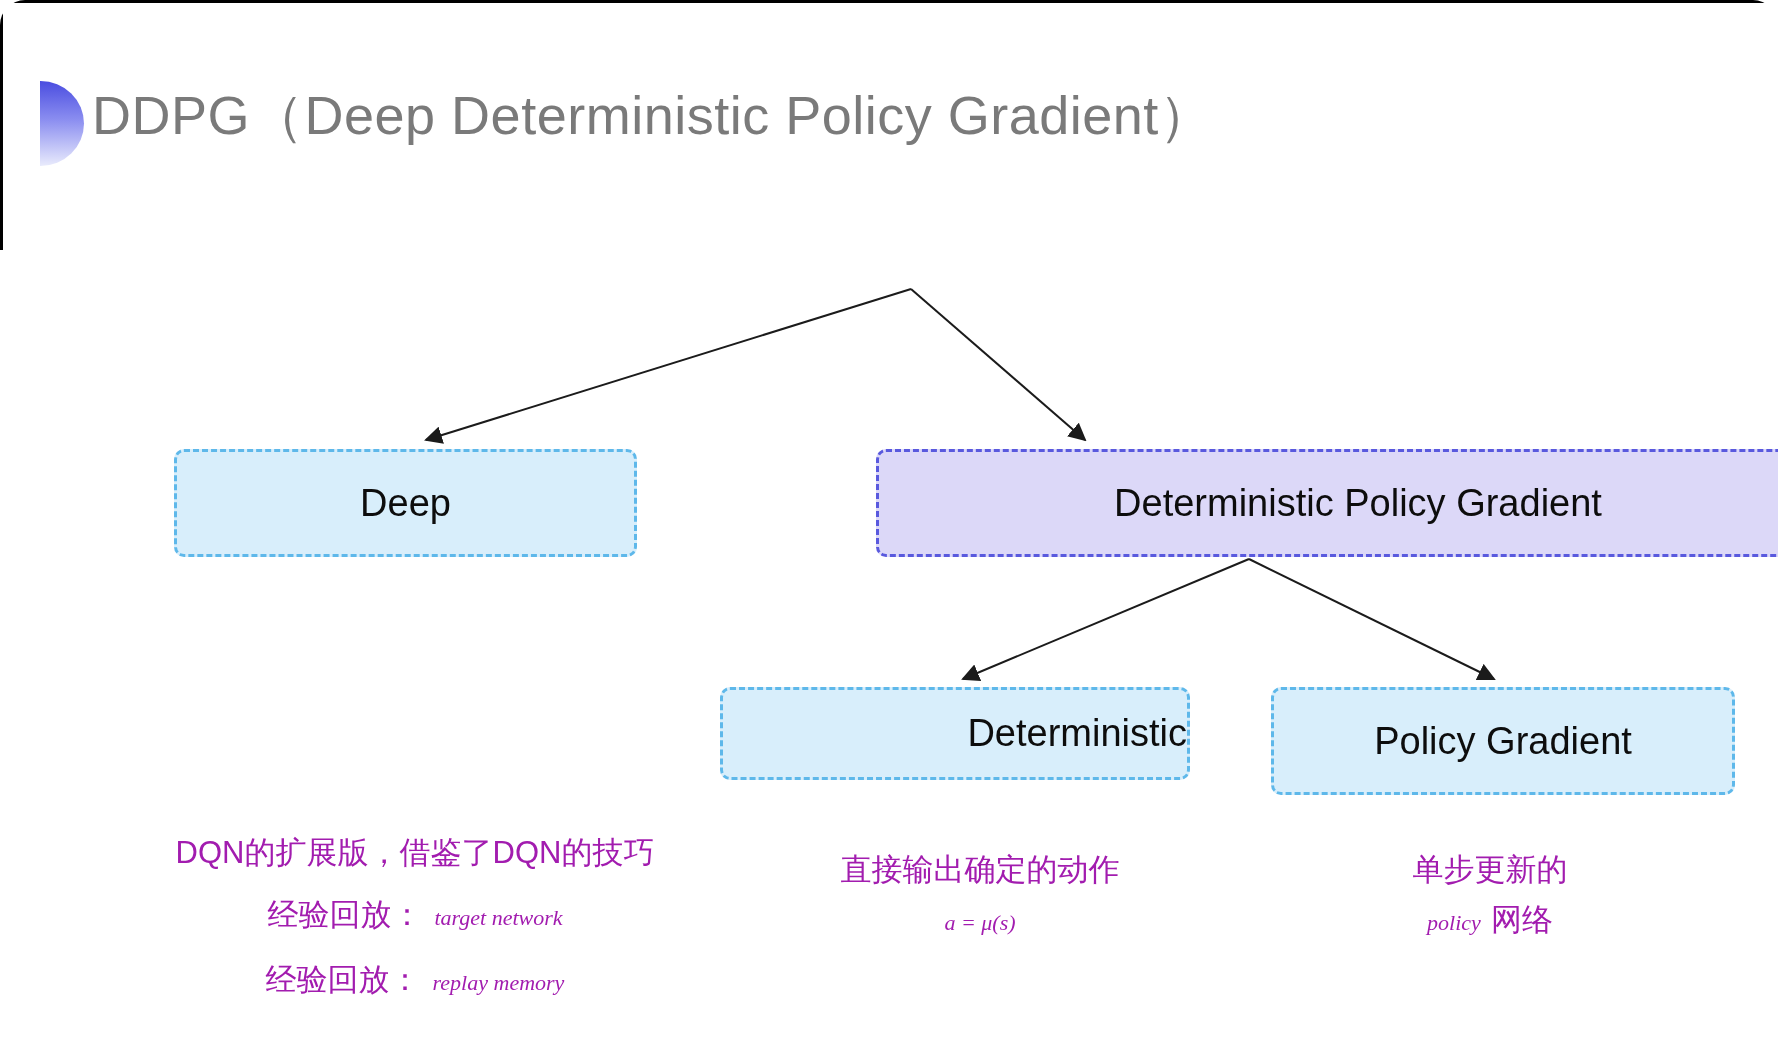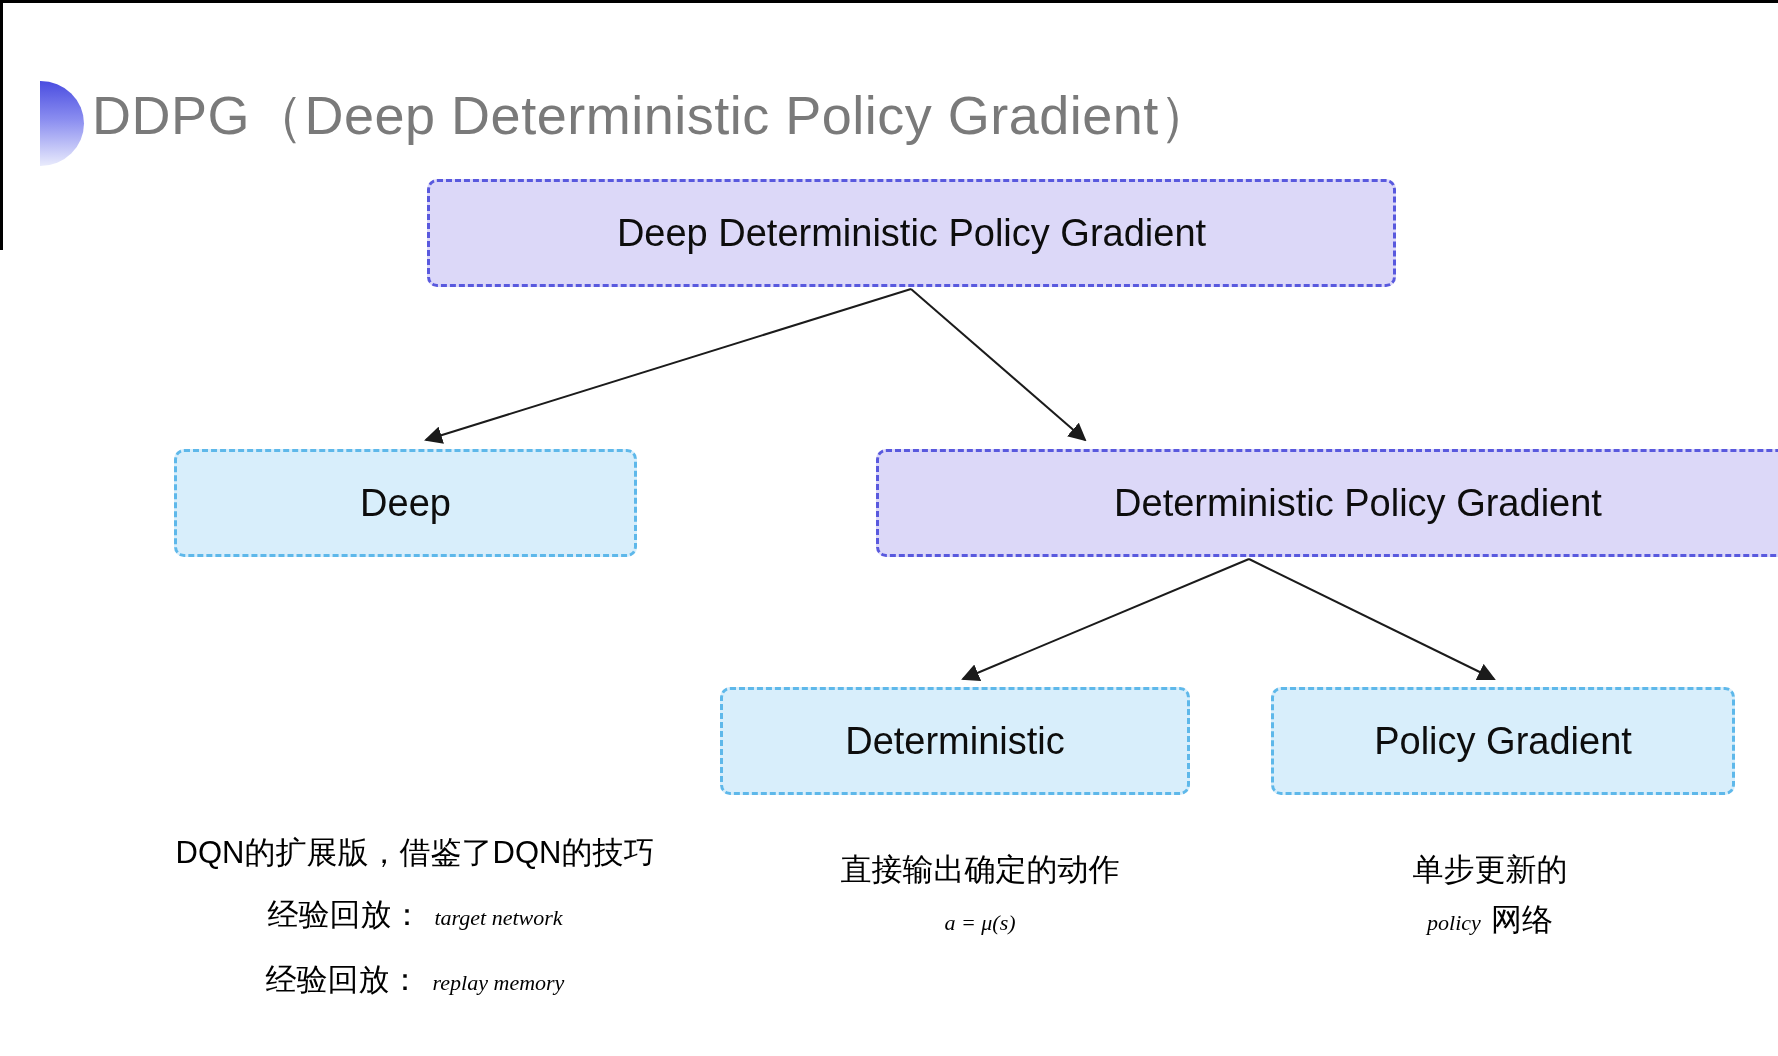--- a/index.html
+++ b/index.html
@@ -1,18 +1,19 @@
 <!DOCTYPE html>
 <html style="--purple-fill: #dcd8f8; --purple-border: #5959de; --cyan-fill: #d8eefb; --cyan-border: #5eb8ea; --title-gray: #7a7a7a; --accent-blue: #4a4de0;"><head>
 <meta charset="utf-8">
 <style>
   html,body{margin:0;padding:0;background:#ffffff;}
   .canvas{
     position:relative;width:1778px;height:1056px;background:#ffffff;overflow:hidden;
     font-family:"Liberation Sans",sans-serif;
+    border-radius:25px;
   }
   
   .edge-top{position:absolute;left:0;top:0;width:1778px;height:3px;background:#000;}
   .edge-left{position:absolute;left:0;top:0;width:3px;height:250px;background:#000;}
 
   
   .hdr{position:absolute;left:0;top:0;width:100%;height:170px;}
   .bullet{
     position:absolute;left:40px;top:81px;width:44px;height:85px;
     border-radius:0 44px 44px 0 / 0 43px 43px 0;
@@ -33,26 +34,26 @@
   .node{
     position:absolute;box-sizing:border-box;border-radius:10px;
     display:flex;align-items:center;justify-content:center;
     font-size:38px;color:#0d0d0d;white-space:nowrap;
   }
   .node.purple{background:var(--purple-fill,#dcd8f8);border:3px dashed var(--purple-border,#5959de);}
   .node.cyan{background:var(--cyan-fill,#d8eefb);border:3px dashed var(--cyan-border,#5eb8ea);}
   .n-root{left:427px;top:179px;width:969px;height:108px;}
   .n-deep{left:174px;top:449px;width:463px;height:108px;}
   .n-dpg{left:876px;top:449px;width:964px;height:108px;}
-  .n-det{left:720px;top:687px;width:470px;height:108px;}
+  .n-det{left:720px;top:687px;width:470px;height:93px;justify-content:flex-end;}
   .n-pg{left:1271px;top:687px;width:464px;height:108px;justify-content:center;}
 
   
   .note{
-    position:absolute;text-align:center;color:#000000;
+    position:absolute;text-align:center;color:#a21caf;
     font-size:31px;white-space:nowrap;
   }
   .note-deep{left:115px;top:822px;width:600px;line-height:62px;}
   .note-det{left:770px;top:845px;width:420px;line-height:50px;}
   .note-pg{left:1310px;top:845px;width:360px;line-height:50px;}
   .math{
     font-family:"Liberation Serif",serif;font-style:italic;font-size:22px;
   }
   .gap-left{margin-left:12px;}
   .gap-right{margin-right:10px;}
@@ -75,23 +76,20 @@
       <marker id="ah" markerWidth="9" markerHeight="9" refX="8" refY="4.5" orient="auto">
         <path class="head" d="M0,0 L9,4.5 L0,9 Z"></path>
       </marker>
     </defs>
     <line x1="911" y1="289" x2="426" y2="440" marker-end="url(#ah)"></line>
     <line x1="911" y1="289" x2="1085" y2="440" marker-end="url(#ah)"></line>
     <line x1="1249" y1="559" x2="963" y2="679" marker-end="url(#ah)"></line>
     <line x1="1249" y1="559" x2="1494" y2="679" marker-end="url(#ah)"></line>
   </svg>
 
-  <div class="node purple n-root">
-    <span>Deep Deterministic Policy Gradient</span>
-  </div>
 
   <div class="node cyan n-deep">
     <span>Deep</span>
   </div>
 
   <div class="node purple n-dpg">
     <span>Deterministic Policy Gradient</span>
   </div>
 
   <div class="node cyan n-det">

